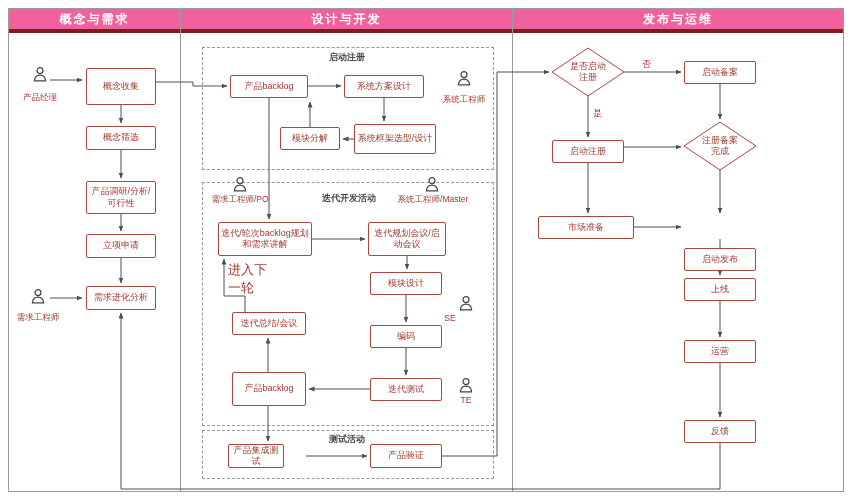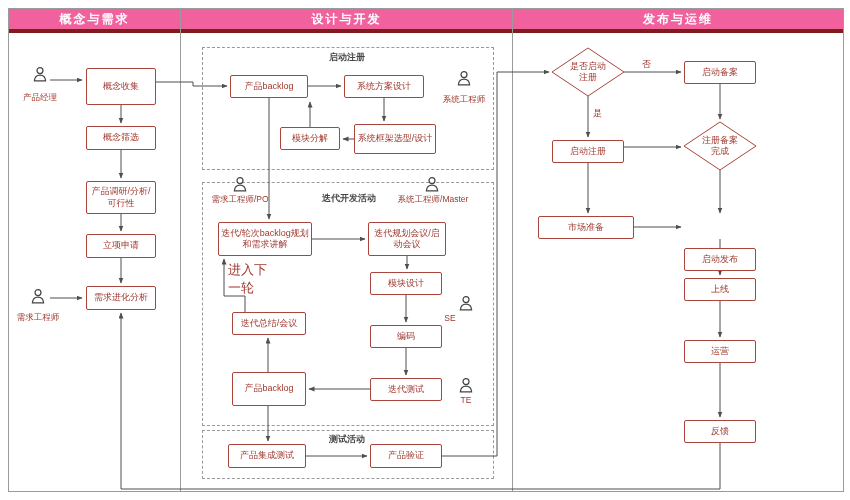--- a/index.html
+++ b/index.html
@@ -159,21 +159,21 @@
   <div class="actor-label" style="left:440px;top:313px;width:20px;">SE</div>
 
   <div class="actor" style="left:458px;top:377px;">
     <svg viewBox="0 0 16 16" width="16" height="16">
         <circle cx="8" cy="4.6" r="3" fill="#fff" stroke="#444" stroke-width="1.2"></circle>
         <path d="M2.4 14.8 C2.8 10.8 5 9.2 8 9.2 C11 9.2 13.2 10.8 13.6 14.8 Z" fill="#fff" stroke="#444" stroke-width="1.2"></path>
       </svg>
   </div>
   <div class="actor-label" style="left:456px;top:395px;width:20px;">TE</div>
 
-  <div class="node" style="left:228px;top:444px;width:78px;height:24px;">产品集成测试</div>
+  <div class="node" style="left:228px;top:444px;width:56px;height:24px;">产品集成测试</div>
   <div class="node" style="left:370px;top:444px;width:72px;height:24px;">产品验证</div>
 
   <div class="dtext" style="left:568px;top:59px;width:40px;height:26px;">是否启动注册</div>
   <div class="free-label" style="left:642px;top:58px;width:16px;">否</div>
   <div class="free-label" style="left:593px;top:107px;width:16px;">是</div>
 
   <div class="node" style="left:684px;top:61px;width:72px;height:23px;">启动备案</div>
   <div class="node" style="left:552px;top:140px;width:72px;height:23px;">启动注册</div>
   <div class="dtext" style="left:700px;top:133px;width:40px;height:26px;">注册备案完成</div>
   <div class="node" style="left:538px;top:216px;width:96px;height:23px;">市场准备</div>

